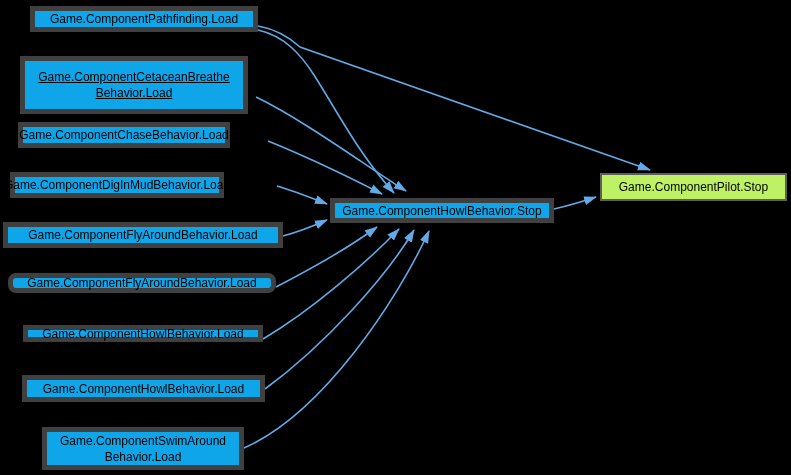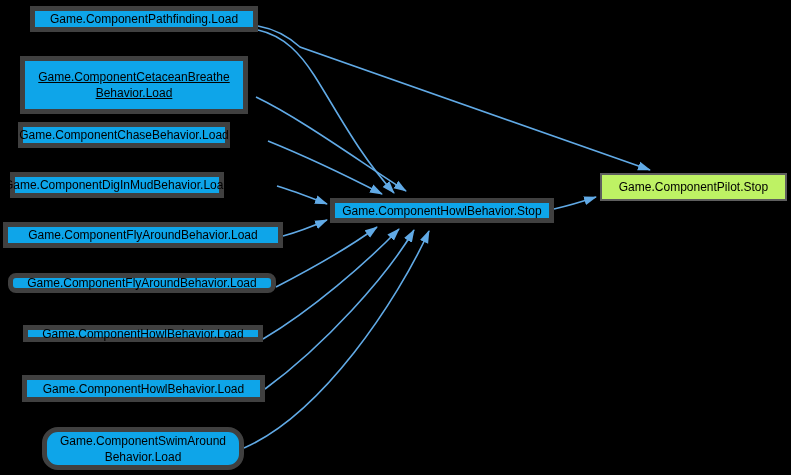--- a/index.html
+++ b/index.html
@@ -90,21 +90,21 @@
   </div>
 
   <div class="node" style="left:23px; top:325px; width:240px; height:17px;">
     <span>Game.ComponentHowlBehavior.Load</span>
   </div>
 
   <div class="node" style="left:22px; top:375px; width:243px; height:27px;">
     <span>Game.ComponentHowlBehavior.Load</span>
   </div>
 
-  <div class="node" style="left:42px; top:427px; width:202px; height:43px;border-radius:16px;">
+  <div class="node" style="left:42px; top:427px; width:202px; height:43px;">
     <span>Game.ComponentSwimAround</span>
     <span>Behavior.Load</span>
   </div>
 
   <div class="node" style="left:330px; top:198px; width:224px; height:25px;">
     <span>Game.ComponentHowlBehavior.Stop</span>
   </div>
 
   <div class="node highlight" style="left:600px; top:173px; width:187px; height:28px;">
     <span>Game.ComponentPilot.Stop</span>

